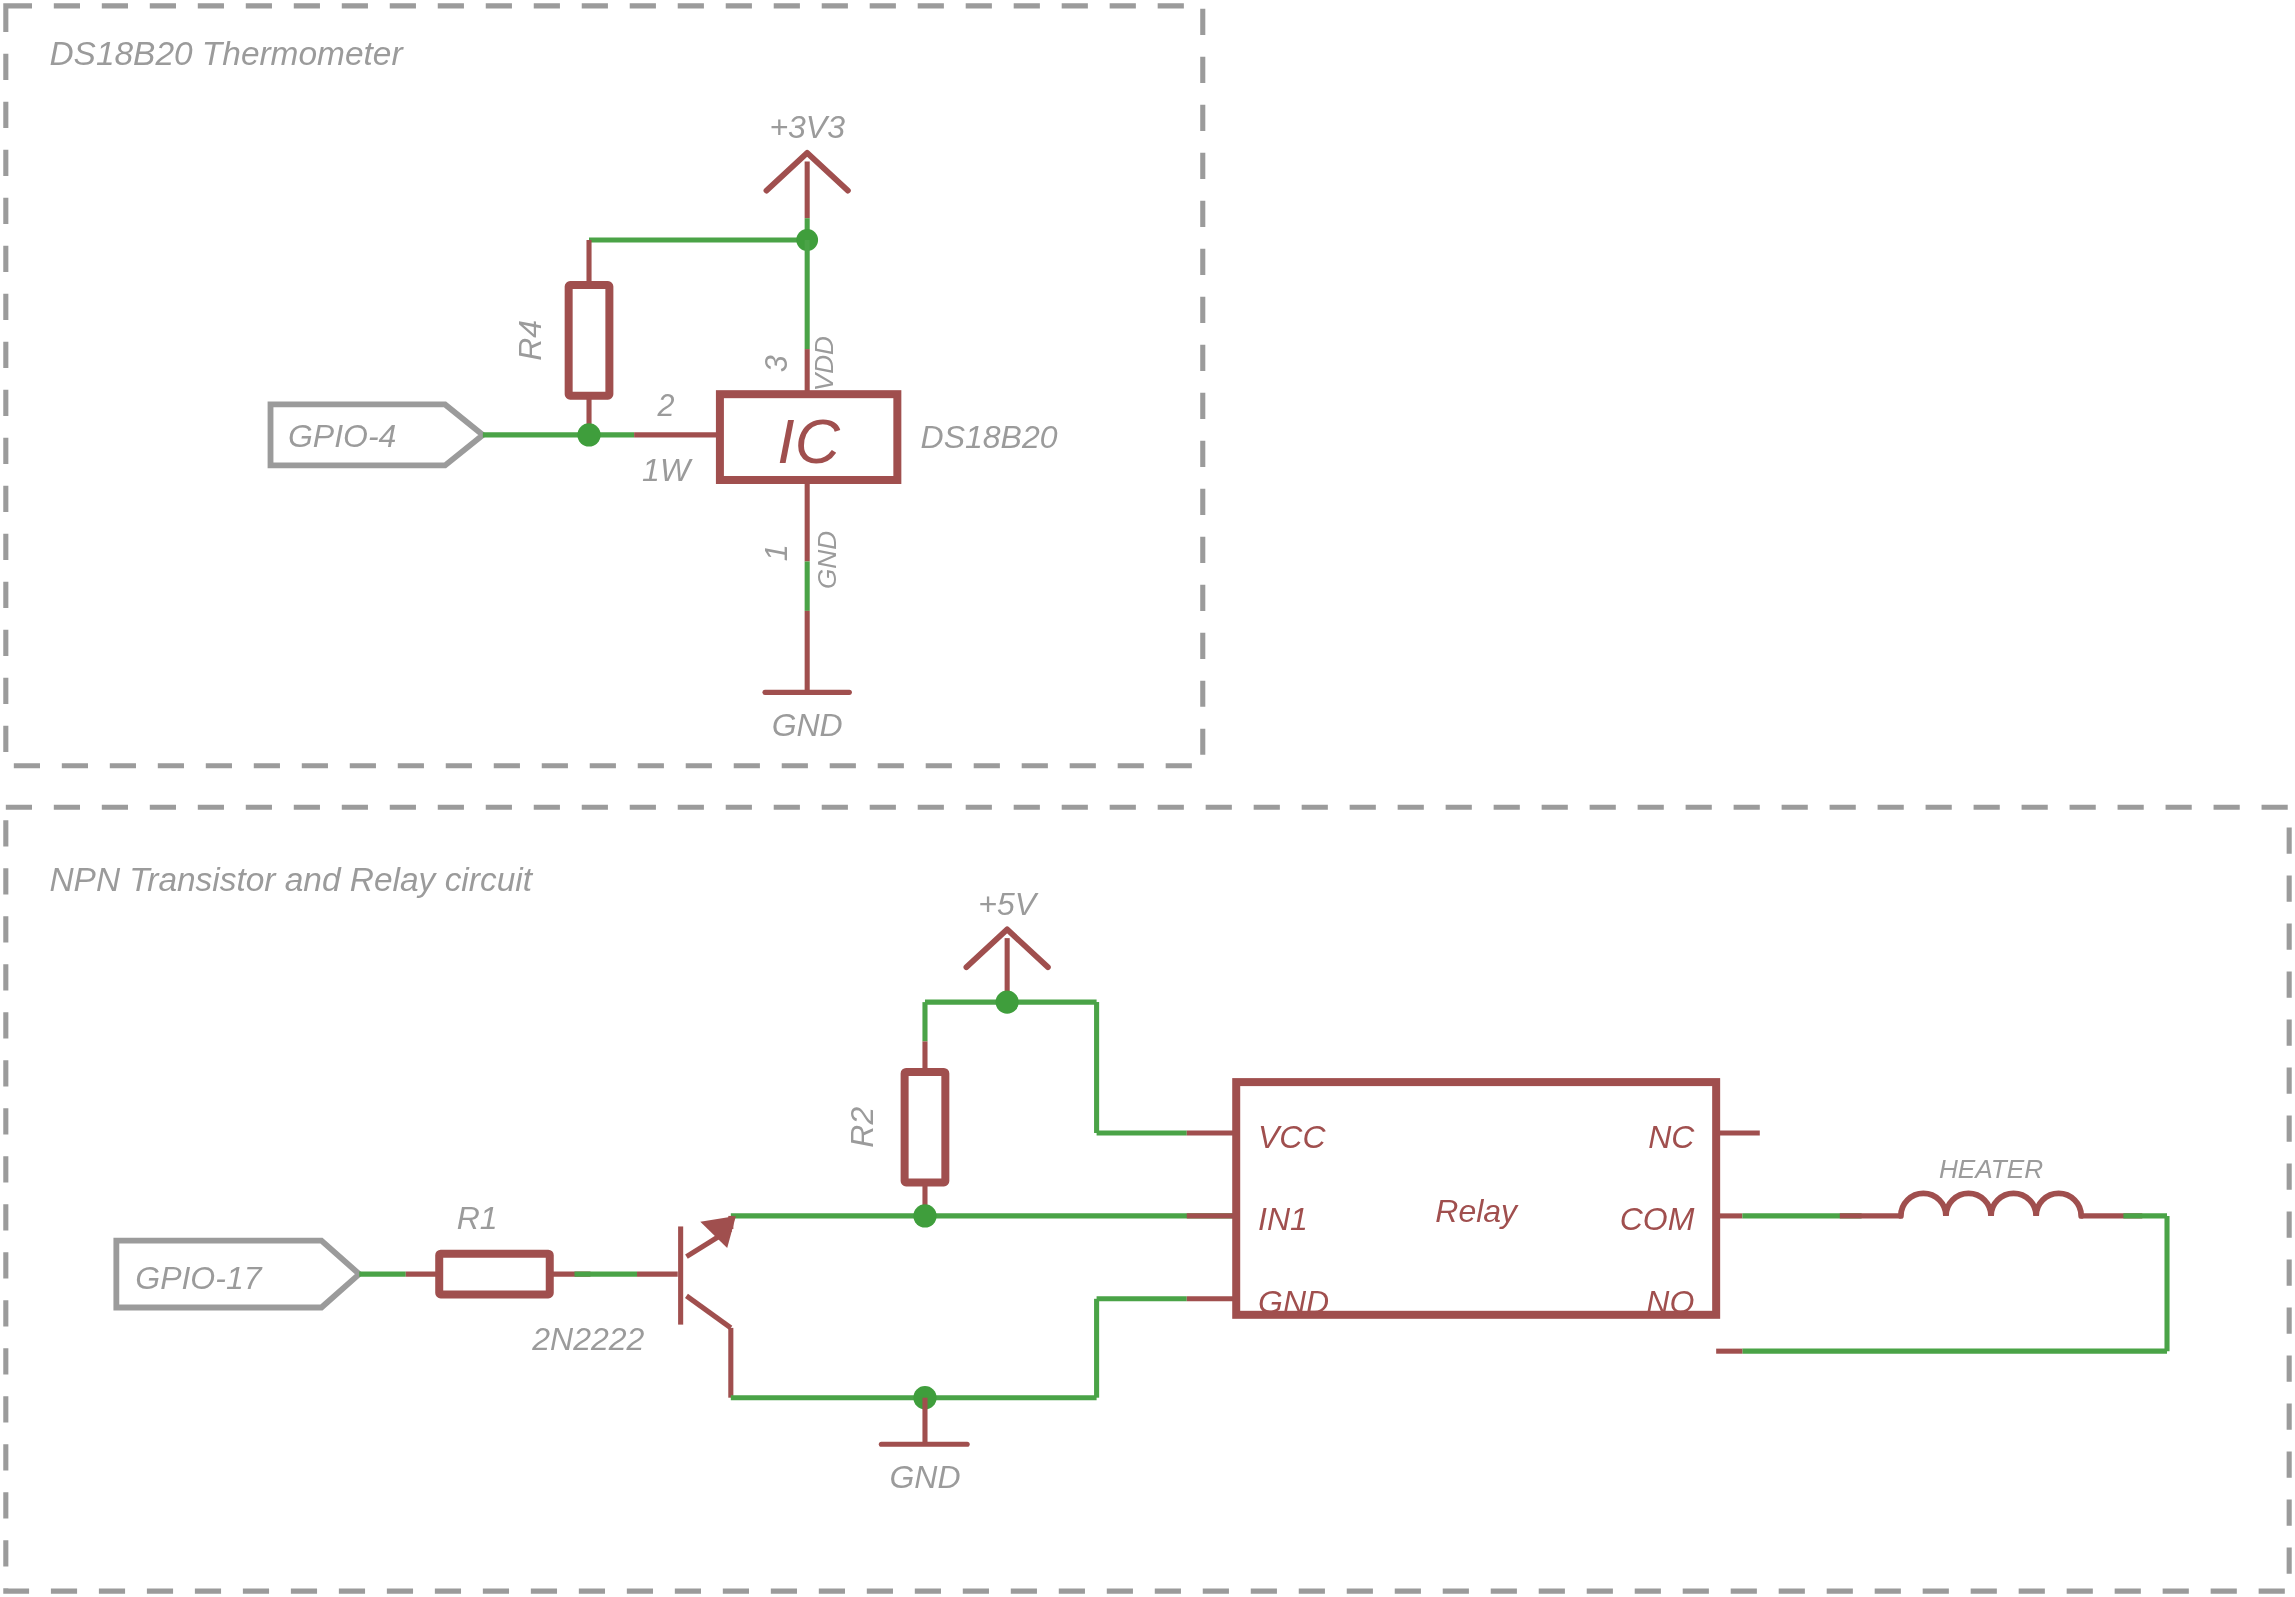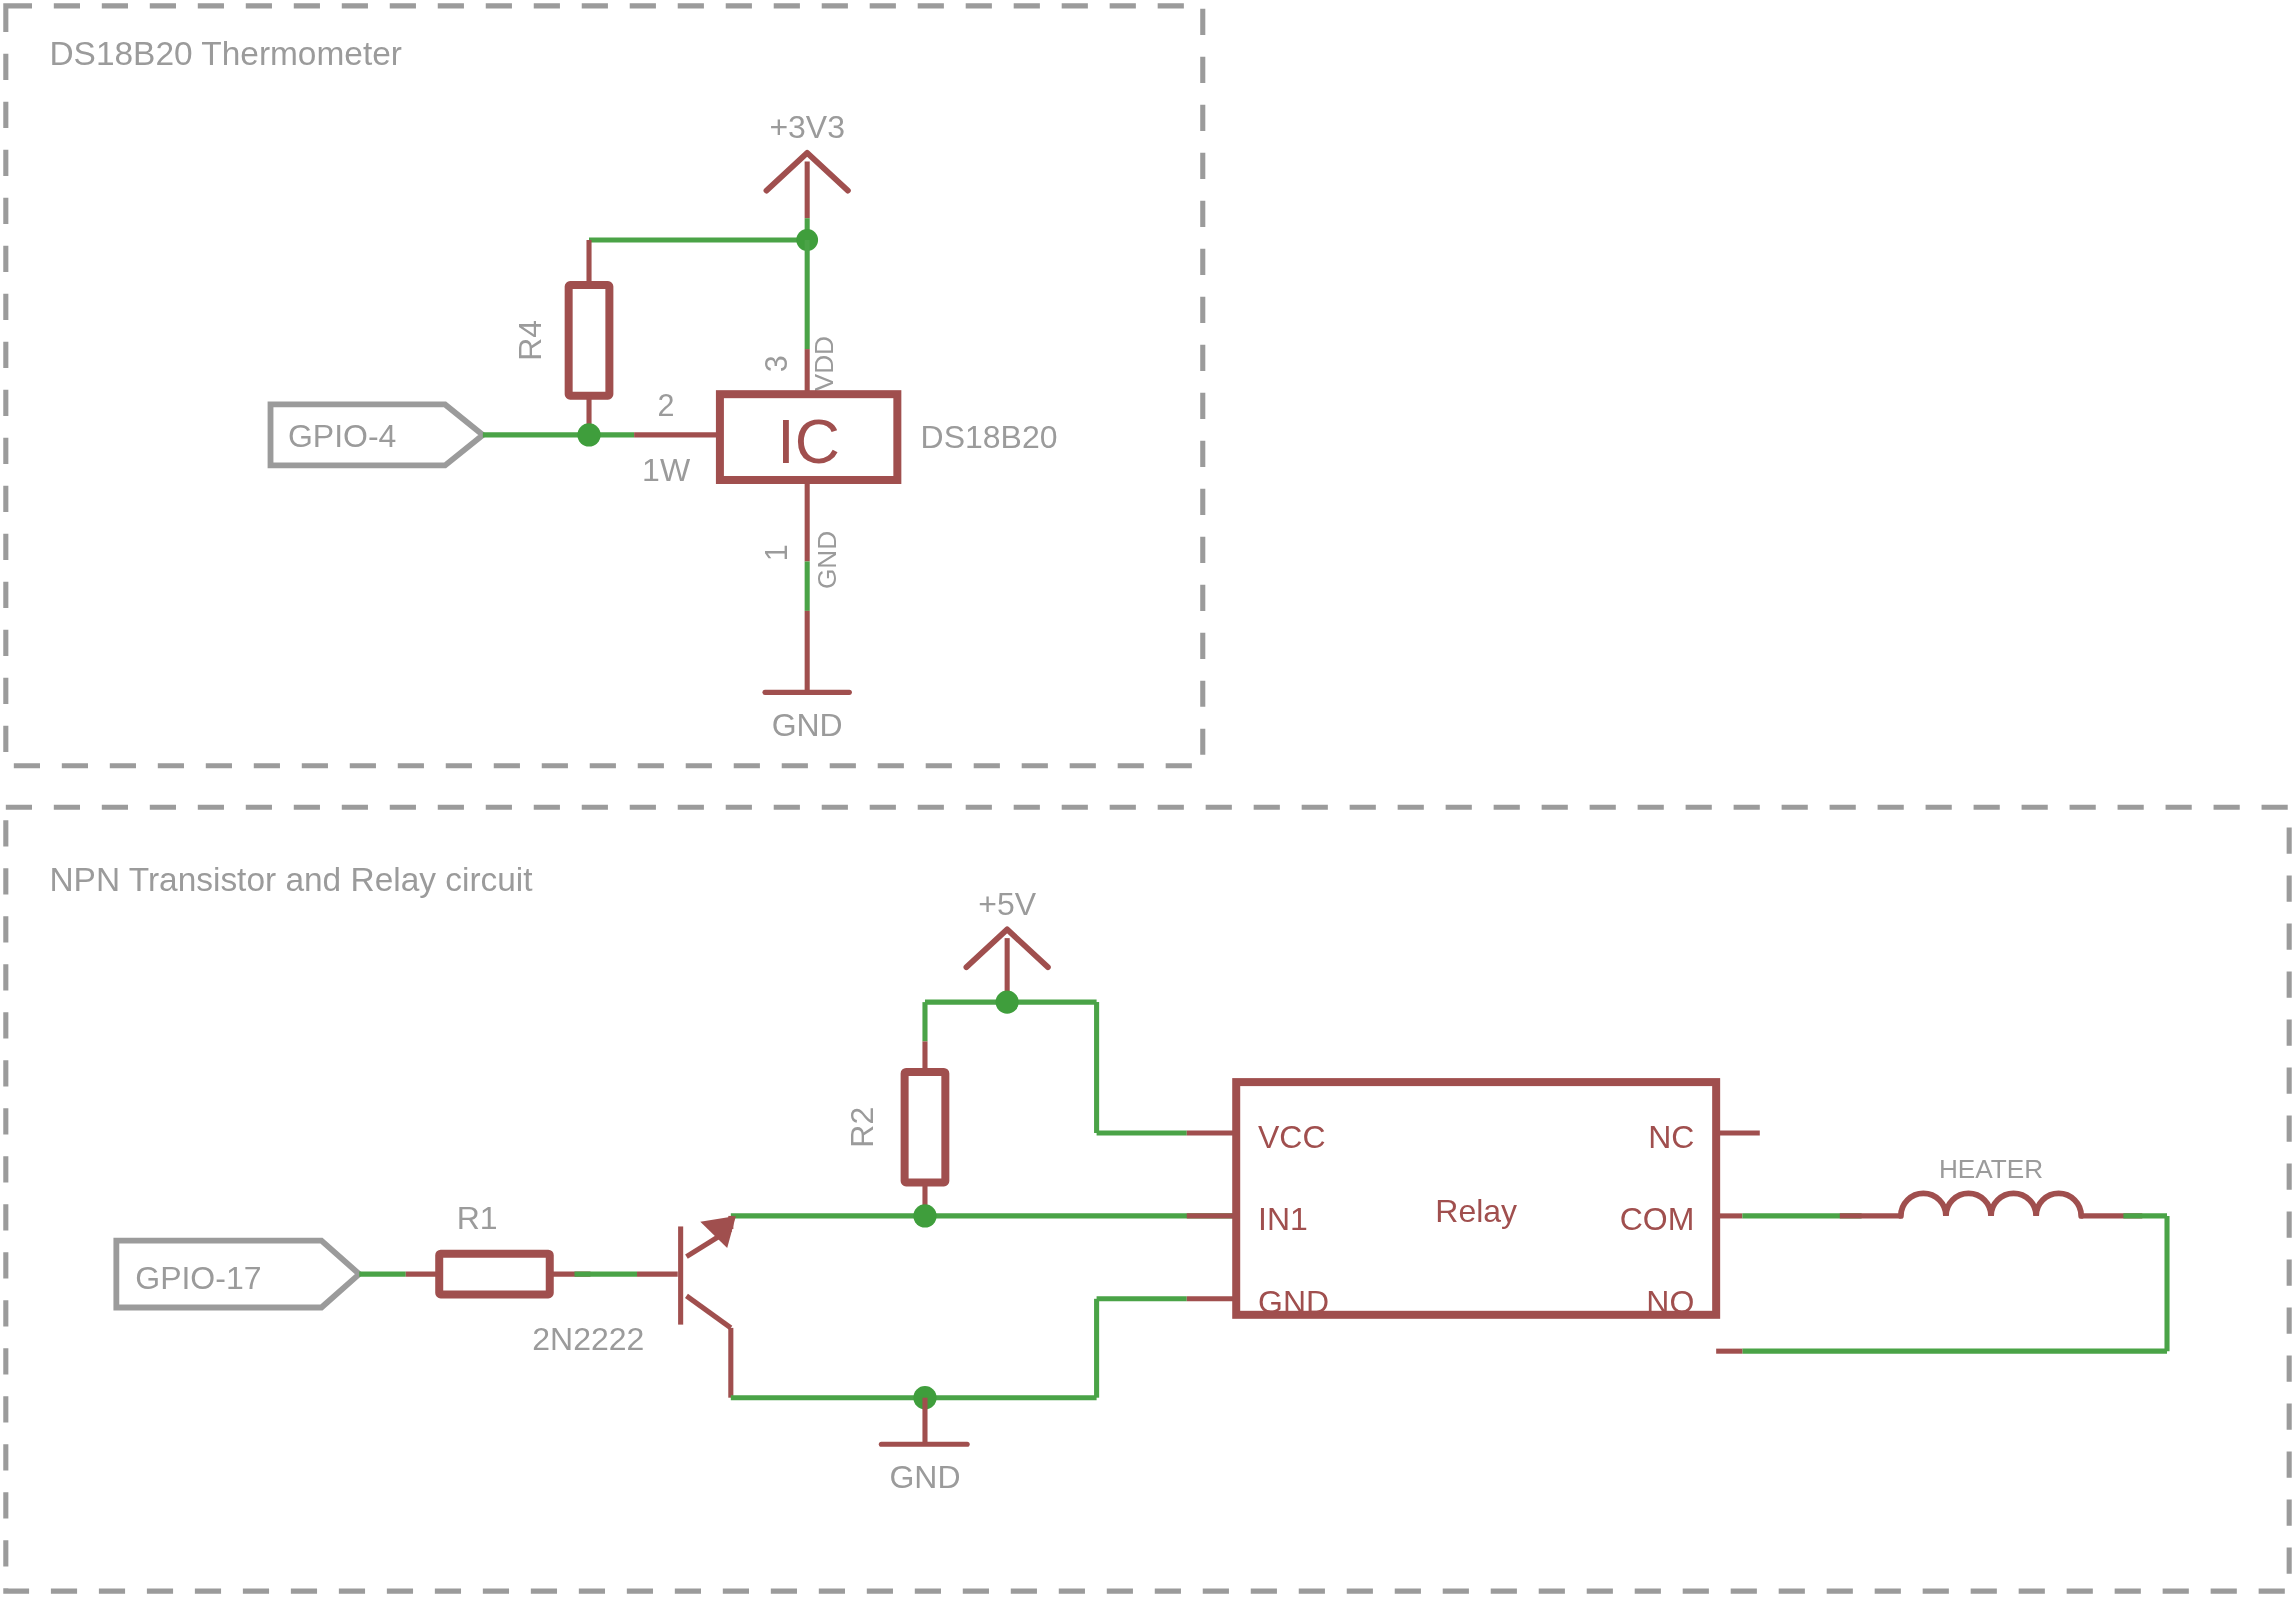--- a/index.html
+++ b/index.html
@@ -11,20 +11,21 @@
     width: 2295px;
     height: 1597px;
     font-family: "Liberation Sans", sans-serif;
     overflow: hidden;
   }
   #sheet {
     position: relative;
     width: 2295px;
     height: 1597px;
     background: #ffffff;
+    font-style: italic;
   }
   svg.schematic {
     position: absolute;
     top: 0;
     left: 0;
     width: 2295px;
     height: 1597px;
     display: block;
   }
   text {

